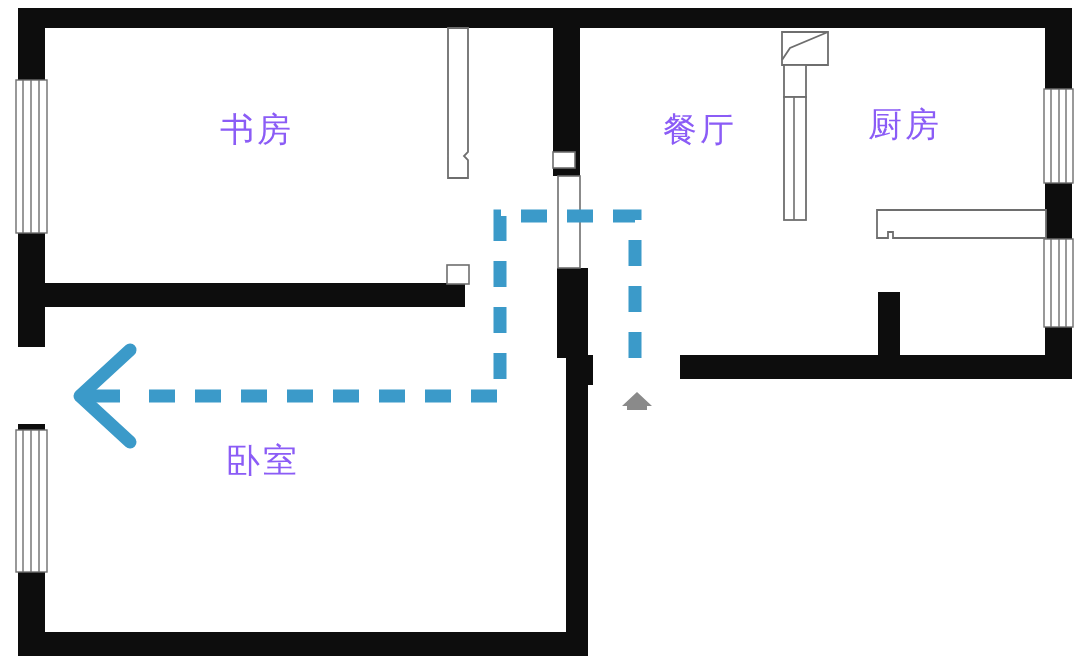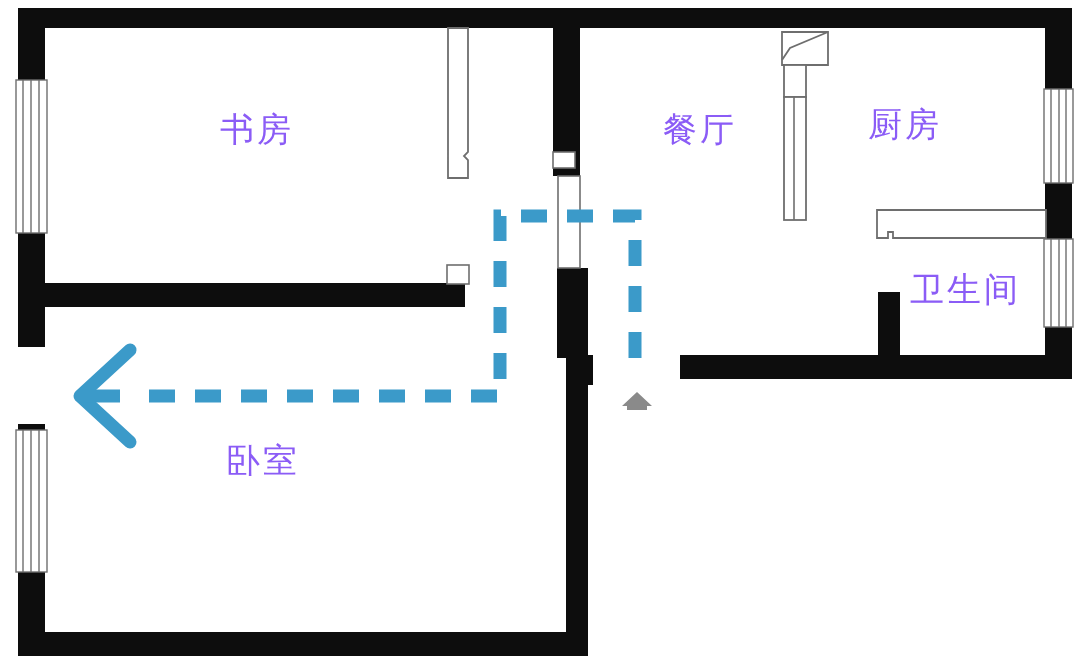--- a/index.html
+++ b/index.html
@@ -148,17 +148,16 @@
     </g>
 
   </svg>
 
   <div class="room-label" style="left:220px; top:112px;">书房</div>
 
   <div class="room-label" style="left:663px; top:112px;">餐厅</div>
 
   <div class="room-label" style="left:868px; top:110px;font-family:Liberation Mono, monospace;">厨房</div>
 
-  <div class="room-label" style="left:910px; top:272px;">卫生间</div>
 
   <div class="room-label" style="left:218px; top:443px;margin-left:8px;">卧室</div>
 
 </div>
 
 </body></html>

